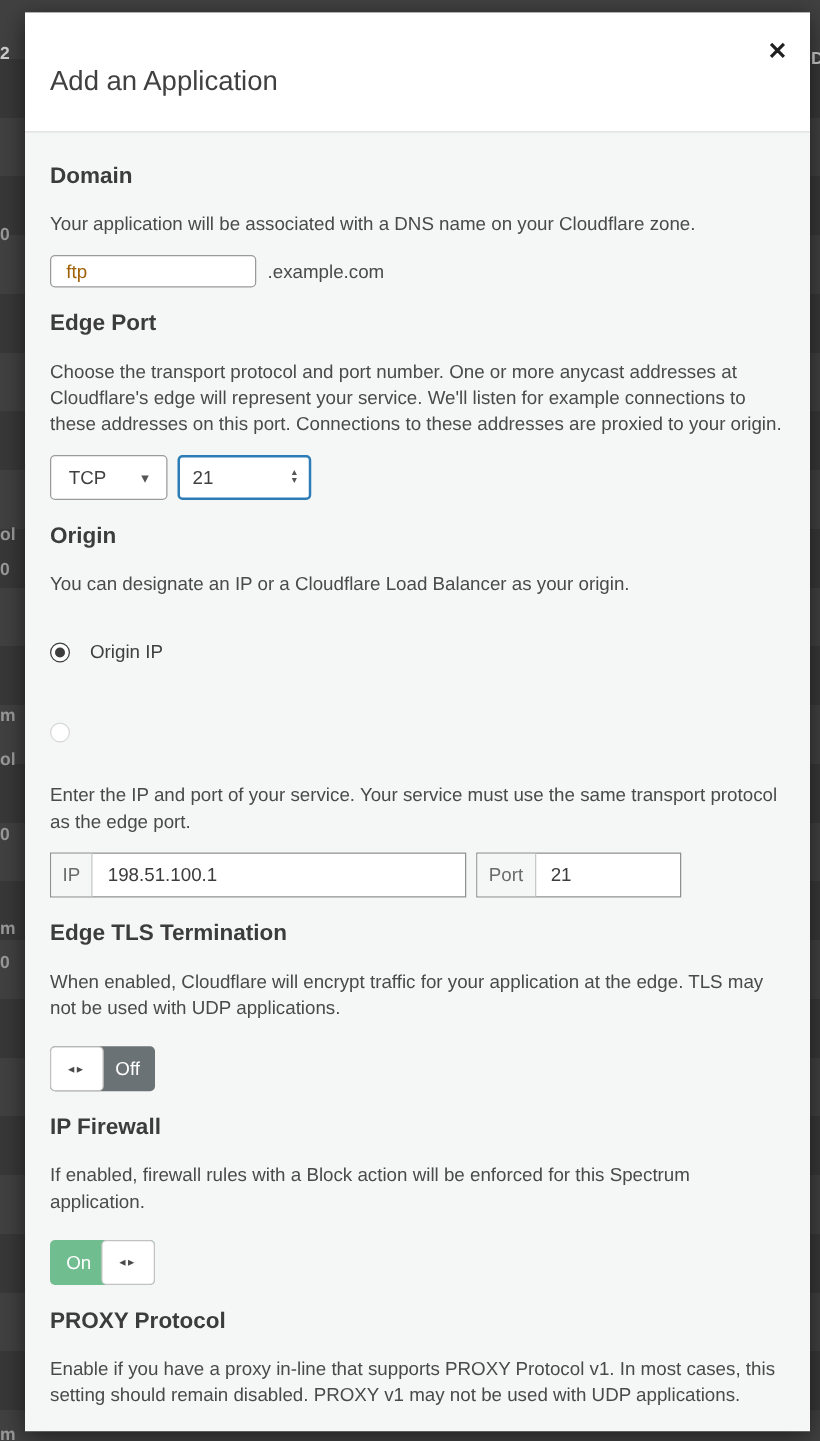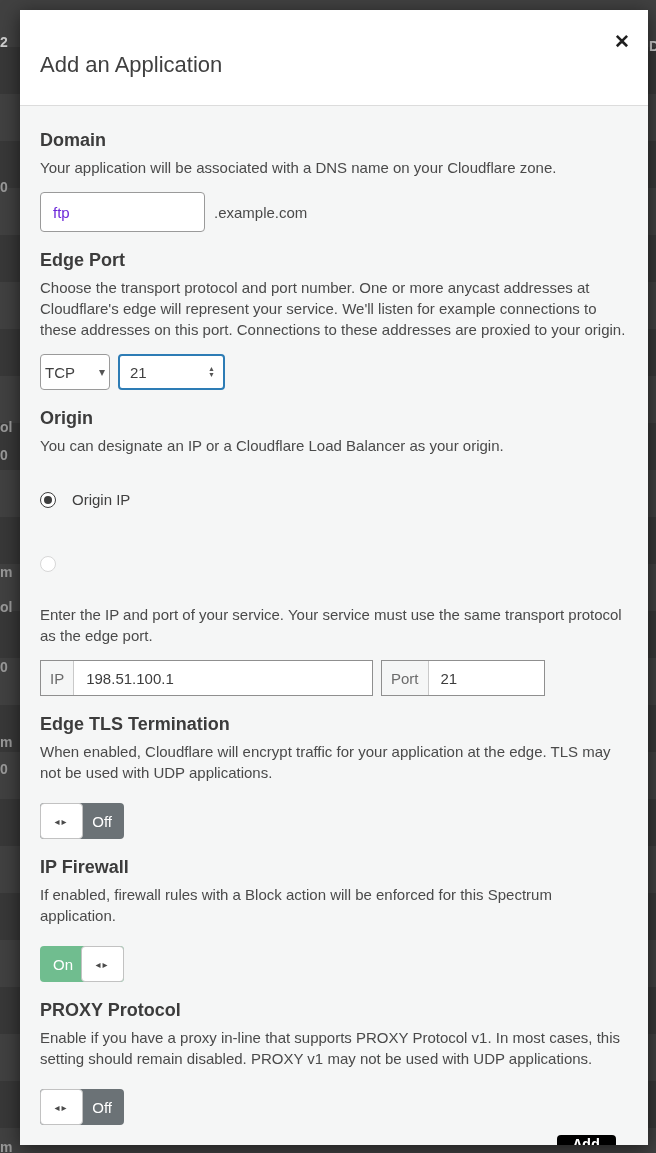--- a/index.html
+++ b/index.html
@@ -44,36 +44,36 @@
   }
   .modal-body{
     flex:1 1 auto;display:flex;flex-direction:column;
     padding:26px 20px 14px;box-sizing:border-box;
     color:#464646;font-size:15px;
   }
   .section-label{
     margin:20px 0 8px;font-size:18px;font-weight:bold;color:#3c3c3c;line-height:17px;
   }
   .section-label.first{margin-top:0;}
-  .desc{margin:0 0 14px;line-height:21px;max-width:589px;color:#4a4a4a;}
+  .desc{margin:12px 0 14px;line-height:21px;max-width:589px;color:#4a4a4a;}
 
   
   .text-input{
-    height:40px;border:1px solid #9a9a9a;border-radius:4px;background:#fff;
-    padding:0 12px;font-size:15px;color:#6d28d9;box-sizing:border-box;outline:none;
+    height:26px;border:1px solid #9a9a9a;border-radius:4px;background:#fff;
+    padding:0 12px;font-size:15px;color:#a16207;box-sizing:border-box;outline:none;
     font-family:"Liberation Sans",sans-serif;
   }
   .row{display:flex;align-items:center;}
   .suffix{margin-left:9px;color:#4a4a4a;}
 
   
   .select-box{
-    width:70px;height:36px;border:1px solid #9a9a9a;border-radius:4px;background:#fff;
+    width:94px;height:36px;border:1px solid #9a9a9a;border-radius:4px;background:#fff;
     display:flex;align-items:center;justify-content:space-between;
-    padding:0 4px;box-sizing:border-box;cursor:pointer;color:#404040;
+    padding:0 14px;box-sizing:border-box;cursor:pointer;color:#404040;
   }
   .select-caret{font-size:12px;color:#555;}
   .number-box{
     width:107px;height:36px;margin-left:8px;border:2px solid #2d7cb5;border-radius:4px;
     background:#fff;display:flex;align-items:center;box-sizing:border-box;padding:0 8px 0 10px;
   }
   .number-box input{
     border:none;outline:none;width:100%;font-size:15px;color:#404040;background:transparent;
     font-family:"Liberation Sans",sans-serif;padding:0;
   }

